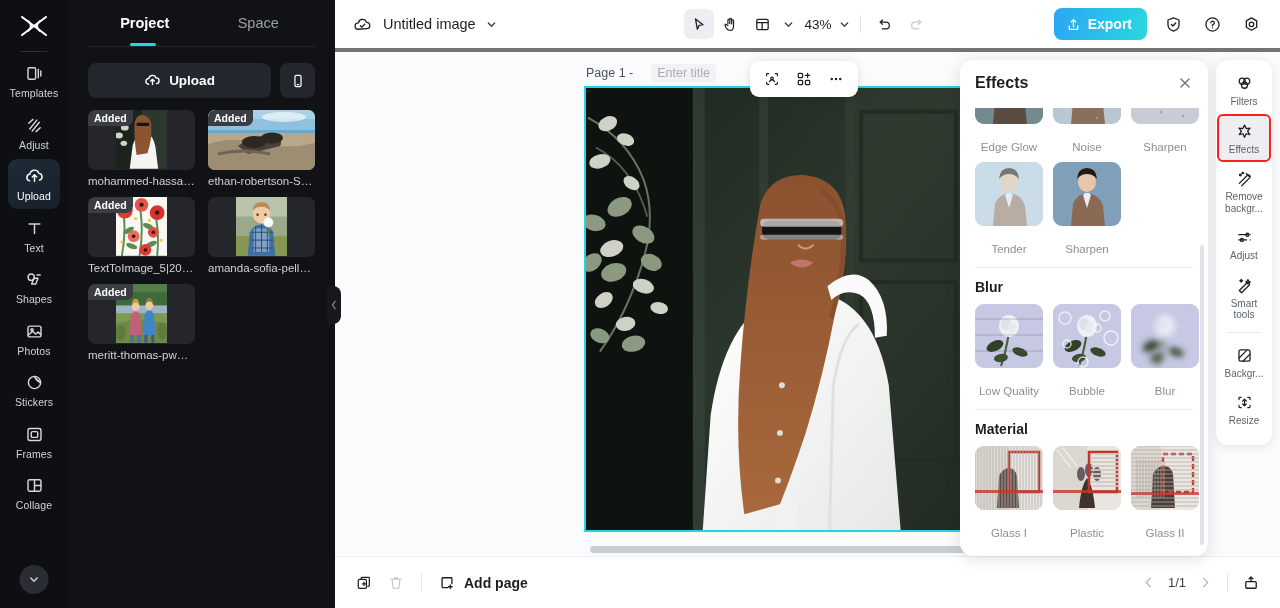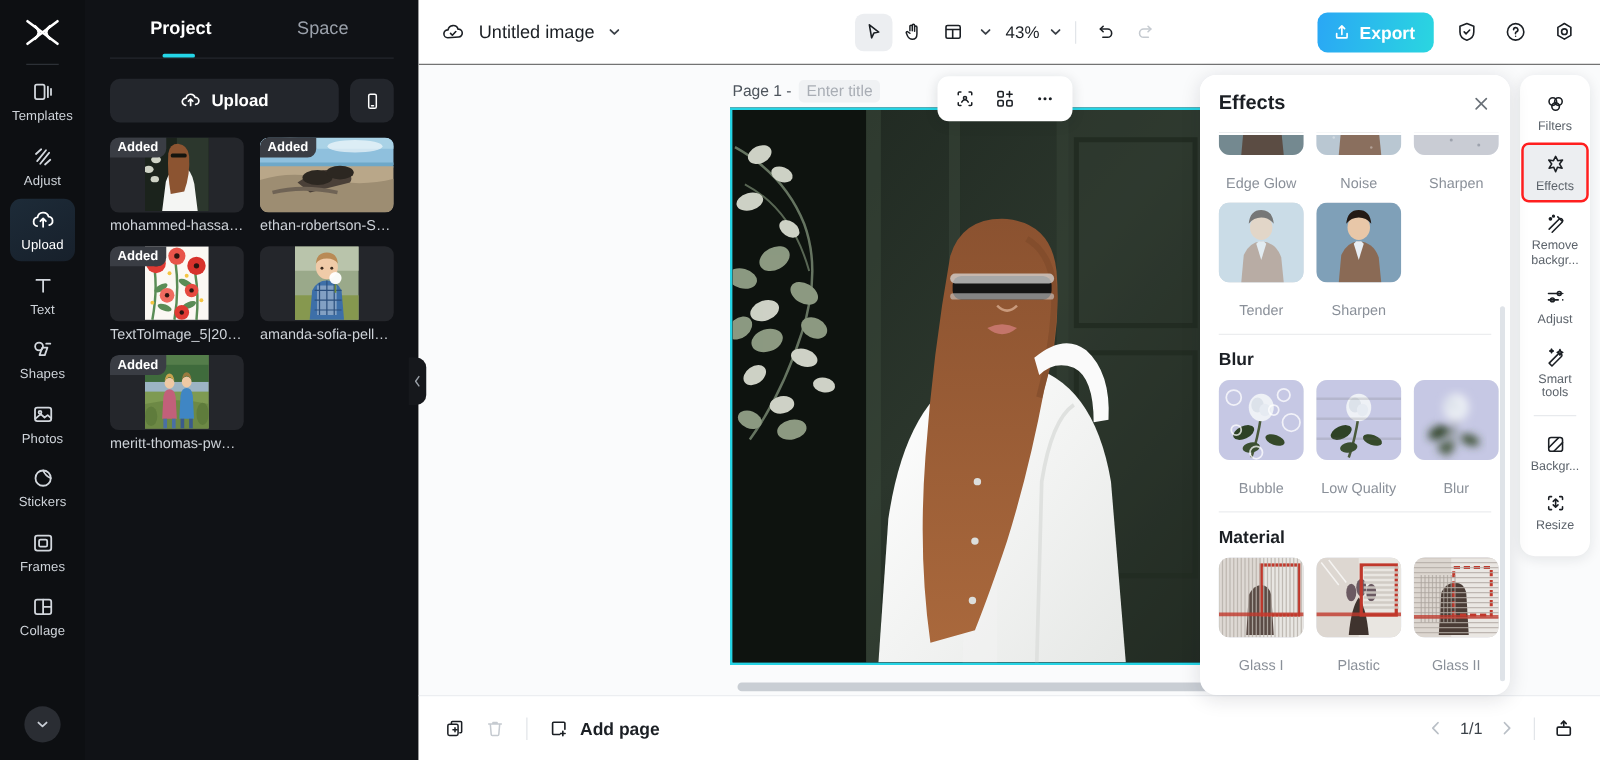--- a/index.html
+++ b/index.html
@@ -83,21 +83,21 @@
   #handle {
     position: absolute; left: 327px; top: 286px; width: 14px; height: 38px;
     background: #16181c; border-radius: 0 8px 8px 0;
     display: flex; align-items: center; justify-content: center; z-index: 40; cursor: pointer;
   }
 
   
   #main { flex: 1; height: 608px; display: flex; flex-direction: column;
     background: #fafbfc; position: relative; }
 
-  #topbar { height: 52px; background: #fff; border-bottom: 1px solid #737373;
+  #topbar { height: 52px; background: #fff; border-bottom: 4px solid #737373;
     display: flex; align-items: center; padding: 0 16px; gap: 0; flex: 0 0 52px; }
   #doc-cloud { width: 22px; height: 22px; display:flex; align-items:center; justify-content:center; }
   #doc-title { font-size: 14.5px; color: #1b1f24; margin-left: 10px; }
   #doc-caret { margin-left: 9px; display:flex; }
   #tools { position: absolute; left: 50%; transform: translateX(-50%);
     display: flex; align-items: center; gap: 2px; }
   .tbtn { width: 30px; height: 30px; border-radius: 7px;
     display: flex; align-items: center; justify-content: center; cursor: pointer; }
   .tbtn.sel { background: #eceef1; }
   #zoomval { font-size: 13.5px; color: #1b1f24; margin: 0 4px 0 8px; }
@@ -108,21 +108,21 @@
     background: linear-gradient(100deg,#2aa7f5,#2ad6e0);
     color: #fff; font-size: 14px; font-weight: bold;
     display: flex; align-items: center; gap: 7px; cursor: pointer;
   }
   .iconbtn { width: 26px; height: 26px; display: flex; align-items: center;
     justify-content: center; cursor: pointer; }
 
   
   #canvasarea { flex: 1; position: relative; overflow: hidden; background: #fafbfc; }
   #pagelabel { position: absolute; left: 251px; top: 12px; display: flex;
-    align-items: center; gap: 6px; font-size: 12.5px; }
+    align-items: center; gap: 18px; font-size: 12.5px; }
   #page-n { color: #4d545c; }
   #page-title-in { color: #a9aeb5; background: #f0f2f4; padding: 2px 6px; border-radius: 4px;
     font-size: 12.5px; cursor: text; }
   #floattb {
     position: absolute; left: 415px; top: 9px; height: 36px; background: #fff;
     border-radius: 9px; box-shadow: 0 2px 10px rgba(20,25,35,.14);
     display: flex; align-items: center; gap: 2px; padding: 0 7px; z-index: 12;
   }
   .ftb { width: 30px; height: 28px; display: flex; align-items: center;
     justify-content: center; cursor: pointer; border-radius: 6px; }
@@ -792,20 +792,47 @@
             <div class="efx-lb">Sharpen</div>
           </div>
         </div>
         <div class="sec-rule"></div>
         <div class="sec-t">Blur</div>
         <div class="row3">
           <div class="efx">
             <div class="efx-img">
               <svg viewBox="0 0 68 64" preserveAspectRatio="none" style="width:100%;height:100%;display:block">
                 <defs>
+                  <filter id="f0.2">
+                    <feGaussianBlur stdDeviation="0.2"></feGaussianBlur>
+                  </filter>
+                </defs>
+                <rect width="68" height="64" fill="#c6c8e4"></rect>
+                <g filter="url(#f0.2)">
+                  <path d="M34 28 Q31 48 26 62" stroke="#4a5a3a" stroke-width="2" fill="none"></path>
+                  <ellipse cx="34" cy="22" rx="10" ry="11" fill="#eef1f6"></ellipse>
+                  <ellipse cx="31" cy="20" rx="5" ry="6" fill="#dce2ea"></ellipse>
+                  <ellipse cx="37" cy="24" rx="4.5" ry="5" fill="#e6ebf2"></ellipse>
+                  <ellipse cx="20" cy="42" rx="9" ry="5" fill="#2e4226" transform="rotate(-25 20 42)"></ellipse>
+                  <ellipse cx="45" cy="48" rx="8" ry="4" fill="#35492b" transform="rotate(20 45 48)"></ellipse>
+                  <ellipse cx="26" cy="54" rx="7" ry="4" fill="#3a5030" transform="rotate(-10 26 54)"></ellipse>
+                </g>
+                <g opacity=".18">
+                  <rect x="0" y="14" width="68" height="2" fill="#666"></rect>
+                  <rect x="0" y="30" width="68" height="2" fill="#666"></rect>
+                  <rect x="0" y="46" width="68" height="2" fill="#666"></rect>
+                </g>
+              </svg>
+            </div>
+            <div class="efx-lb">Low Quality</div>
+          </div>
+          <div class="efx">
+            <div class="efx-img">
+              <svg viewBox="0 0 68 64" preserveAspectRatio="none" style="width:100%;height:100%;display:block">
+                <defs>
                   <filter id="f0.6">
                     <feGaussianBlur stdDeviation="0.6"></feGaussianBlur>
                   </filter>
                 </defs>
                 <rect width="68" height="64" fill="#c6c8e4"></rect>
                 <g filter="url(#f0.6)">
                   <path d="M34 28 Q31 48 26 62" stroke="#4a5a3a" stroke-width="2" fill="none"></path>
                   <ellipse cx="34" cy="22" rx="10" ry="11" fill="#eef1f6"></ellipse>
                   <ellipse cx="31" cy="20" rx="5" ry="6" fill="#dce2ea"></ellipse>
                   <ellipse cx="37" cy="24" rx="4.5" ry="5" fill="#e6ebf2"></ellipse>
@@ -817,47 +844,20 @@
                   <circle cx="12" cy="14" r="6"></circle>
                   <circle cx="52" cy="12" r="5"></circle>
                   <circle cx="58" cy="34" r="7"></circle>
                   <circle cx="14" cy="40" r="4"></circle>
                   <circle cx="44" cy="24" r="4"></circle>
                   <circle cx="30" cy="58" r="5"></circle>
                 </g>
               </svg>
             </div>
             <div class="efx-lb">Bubble</div>
-          </div>
-          <div class="efx">
-            <div class="efx-img">
-              <svg viewBox="0 0 68 64" preserveAspectRatio="none" style="width:100%;height:100%;display:block">
-                <defs>
-                  <filter id="f0.2">
-                    <feGaussianBlur stdDeviation="0.2"></feGaussianBlur>
-                  </filter>
-                </defs>
-                <rect width="68" height="64" fill="#c6c8e4"></rect>
-                <g filter="url(#f0.2)">
-                  <path d="M34 28 Q31 48 26 62" stroke="#4a5a3a" stroke-width="2" fill="none"></path>
-                  <ellipse cx="34" cy="22" rx="10" ry="11" fill="#eef1f6"></ellipse>
-                  <ellipse cx="31" cy="20" rx="5" ry="6" fill="#dce2ea"></ellipse>
-                  <ellipse cx="37" cy="24" rx="4.5" ry="5" fill="#e6ebf2"></ellipse>
-                  <ellipse cx="20" cy="42" rx="9" ry="5" fill="#2e4226" transform="rotate(-25 20 42)"></ellipse>
-                  <ellipse cx="45" cy="48" rx="8" ry="4" fill="#35492b" transform="rotate(20 45 48)"></ellipse>
-                  <ellipse cx="26" cy="54" rx="7" ry="4" fill="#3a5030" transform="rotate(-10 26 54)"></ellipse>
-                </g>
-                <g opacity=".18">
-                  <rect x="0" y="14" width="68" height="2" fill="#666"></rect>
-                  <rect x="0" y="30" width="68" height="2" fill="#666"></rect>
-                  <rect x="0" y="46" width="68" height="2" fill="#666"></rect>
-                </g>
-              </svg>
-            </div>
-            <div class="efx-lb">Low Quality</div>
           </div>
           <div class="efx">
             <div class="efx-img">
               <svg viewBox="0 0 68 64" preserveAspectRatio="none" style="width:100%;height:100%;display:block">
                 <defs>
                   <filter id="f3.2">
                     <feGaussianBlur stdDeviation="3.2"></feGaussianBlur>
                   </filter>
                 </defs>
                 <rect width="68" height="64" fill="#c6c8e4"></rect>

